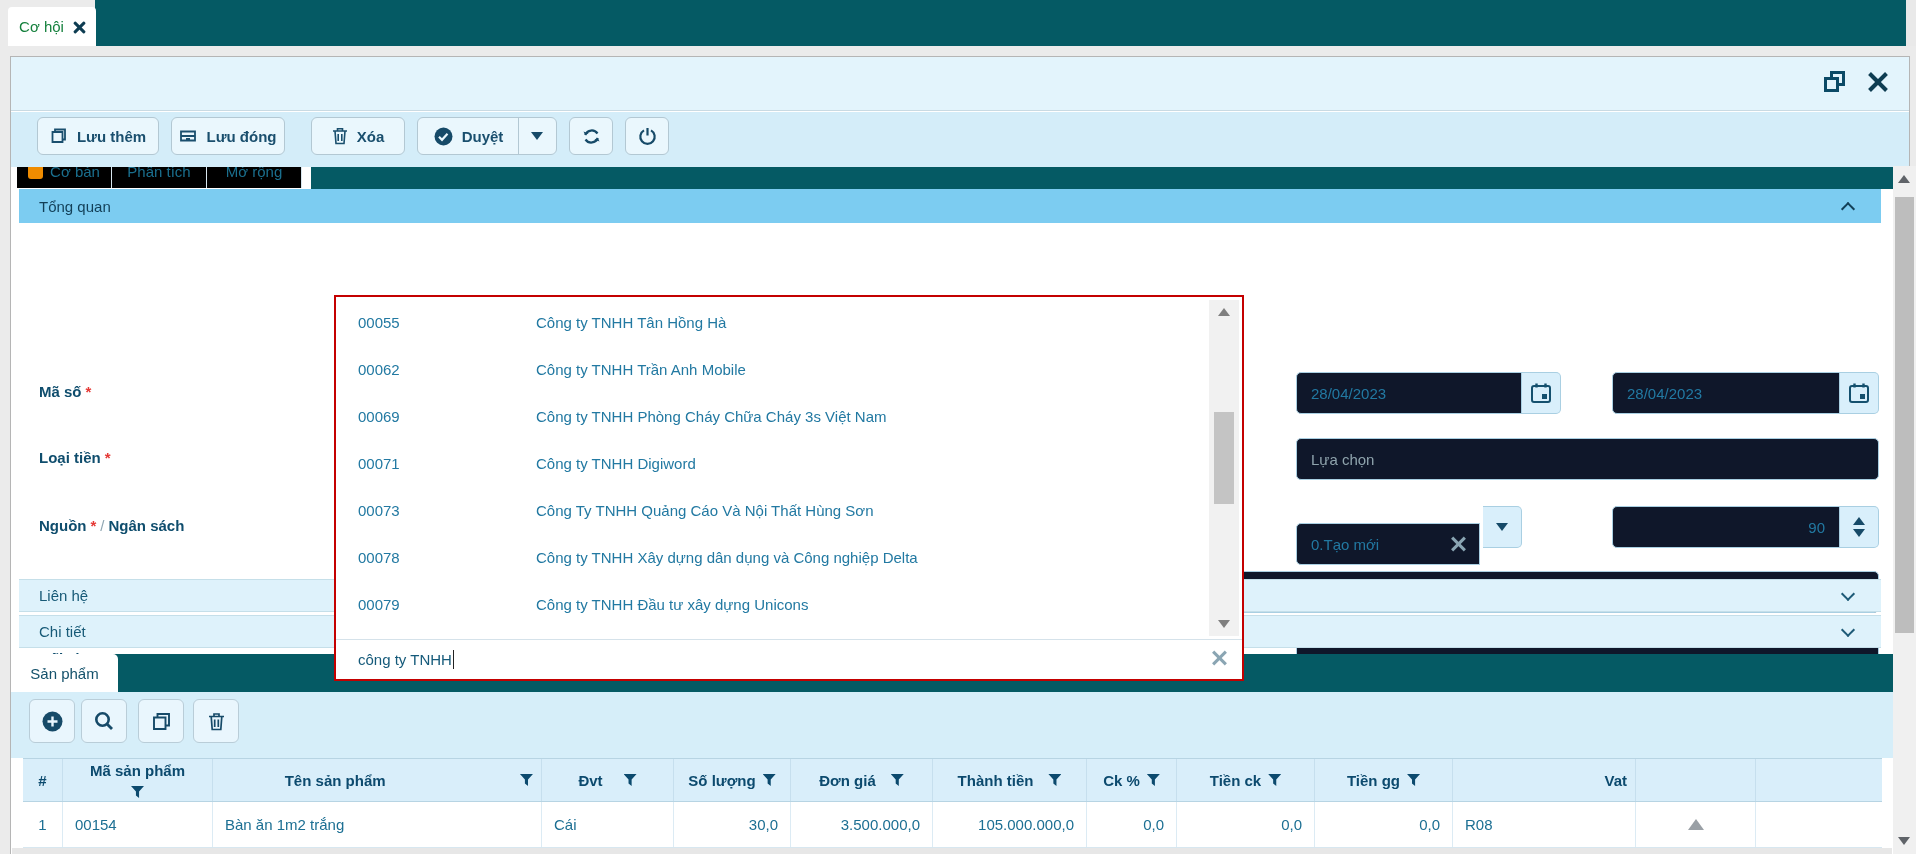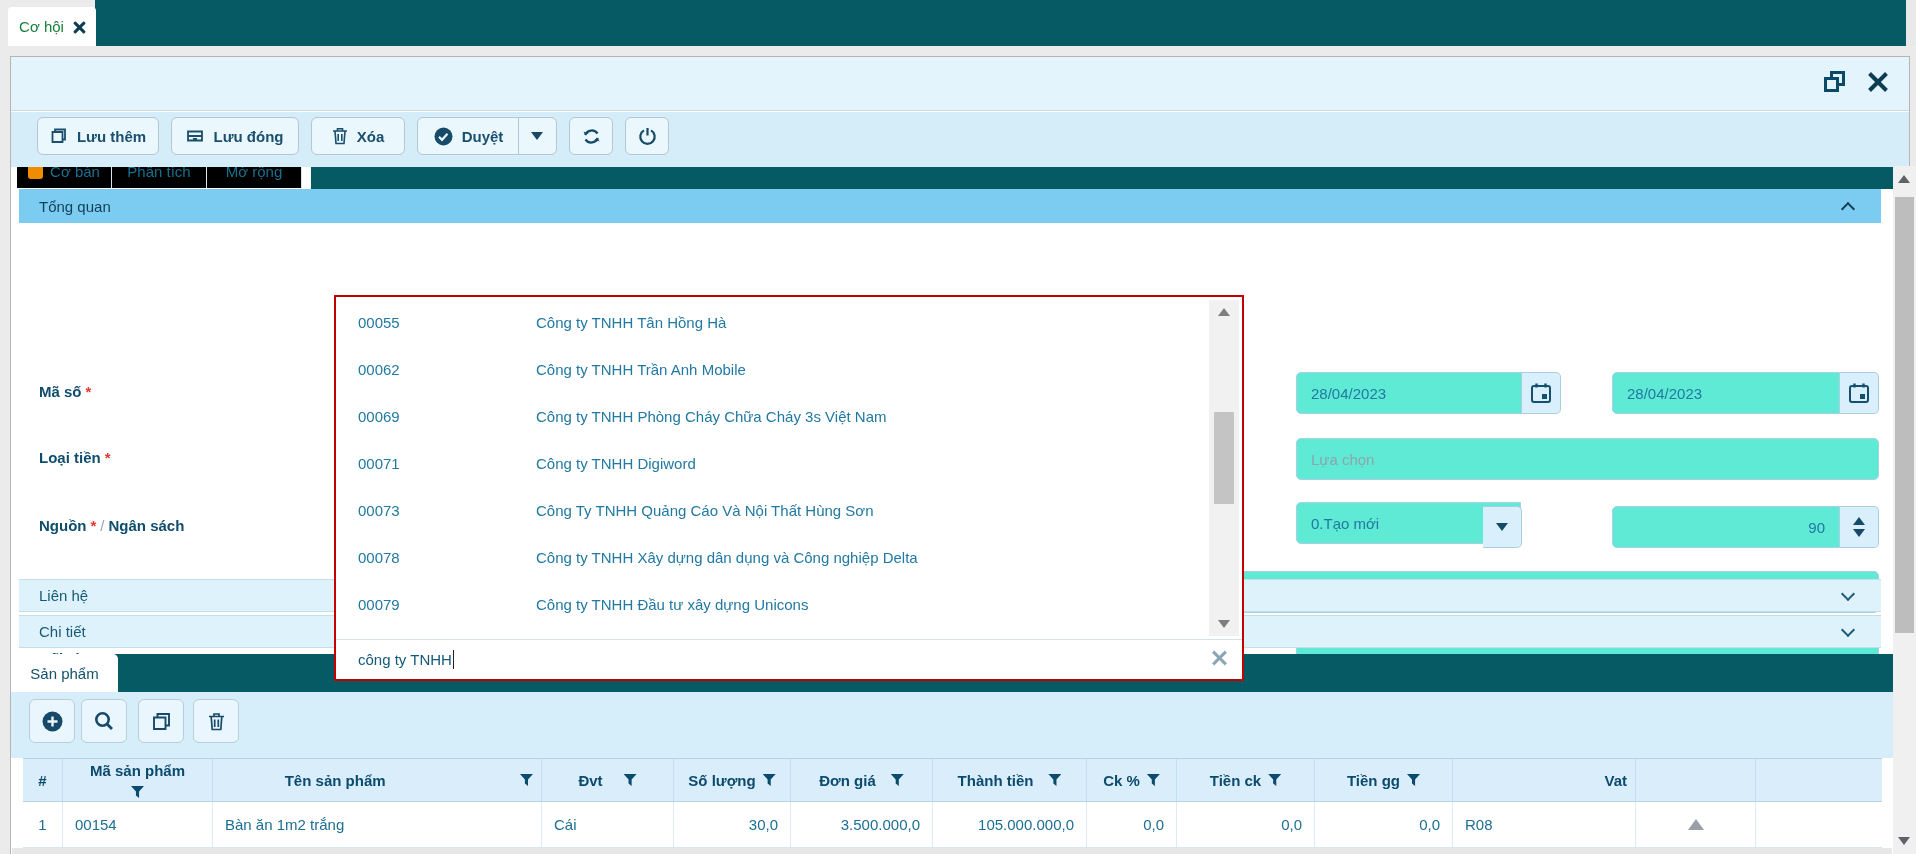--- a/index.html
+++ b/index.html
@@ -58,21 +58,21 @@
     display:flex; align-items:center; padding:0 20px; font-size:15px; color:#175a77; cursor:pointer; }
   .chev { width:10px; height:10px; border-right:2px solid #1d5a77; border-bottom:2px solid #1d5a77; }
   .chev.up { transform:rotate(-135deg); margin-top:6px; }
   .chev.down { transform:rotate(45deg); margin-top:-4px; }
   .bar-end { margin-left:auto; margin-right:8px; }
 
   .flabel { position:absolute; left:28px; font-size:15px; font-weight:bold; color:#0f4d6d; white-space:nowrap; }
   .req { color:#e53935; margin-left:4px; font-weight:bold; }
   .sep { color:#8fa6b2; font-weight:normal; margin:0 4px; }
 
-  .inp { position:absolute; height:42px; border:1px solid #a9cfe2; border-radius:5px; background:#5eead4;
+  .inp { position:absolute; height:42px; border:1px solid #a9cfe2; border-radius:5px; background:#0f172a;
     font-size:15px; color:#2279a2; padding:0 14px; display:flex; align-items:center; }
   input.inp { outline:none; }
   .addon { position:absolute; height:42px; width:39px; background:#d9effb; border:1px solid #a9cfe2;
     border-left:none; border-radius:0 5px 5px 0; display:flex; align-items:center; justify-content:center; cursor:pointer; }
   .grp-left { border-radius:5px 0 0 5px; }
   .gray-x { position:relative; width:14px; height:14px; }
   .gray-x:before,.gray-x:after { content:""; position:absolute; left:6px; top:-2px; width:3px; height:18px; background:#8aa5b3; }
   .gray-x:before { transform:rotate(45deg); } .gray-x:after { transform:rotate(-45deg); }
   .spin { display:flex; flex-direction:column; gap:4px; align-items:center; }
   .tri-up { width:0; height:0; border-left:6px solid transparent; border-right:6px solid transparent; border-bottom:8px solid #164a68; }
@@ -152,21 +152,21 @@
       <span class="win-ic close-w"></span>
     </div>
 
     <div class="m-toolbar">
       <div class="tbtn" style="left:26px; width:122px;">
         <svg width="18" height="18" viewBox="0 0 18 18">
             <path d="M5 5V2.5h10v10H12.5M2.5 5h10v10h-10z" fill="none" stroke="#1a4f6e" stroke-width="1.8"></path>
           </svg>
         <span>Lưu thêm</span>
       </div>
-      <div class="tbtn" style="left:160px; width:128px;border-radius:6px;">
+      <div class="tbtn" style="left:160px; width:114px;border-radius:6px;">
         <svg width="18" height="18" viewBox="0 0 18 18">
             <path d="M2 4.5h14v9H2zM2 9h14M7 12h4" fill="none" stroke="#1a4f6e" stroke-width="1.8"></path>
           </svg>
         <span>Lưu đóng</span>
       </div>
       <div class="tbtn" style="left:300px; width:94px;">
         <svg width="16" height="18" viewBox="0 0 16 18">
             <path d="M1 4h14M5.5 4V1.8h5V4M3 4l1 12.5h8L13 4M6.2 7v7M9.8 7v7" fill="none" stroke="#1a4f6e" stroke-width="1.6"></path>
           </svg>
         <span>Xóa</span>
@@ -245,21 +245,21 @@
       </div>
 
       <div class="flabel" style="top:260px;">
         <span>Loại tiền</span><span class="req">*</span>
       </div>
       <input class="inp" style="left: 1285px; top: 249px; width: 583px;" readonly="" placeholder="Lựa chọn">
 
       <div class="flabel" style="top:328px;">
         <span>Nguồn</span><span class="req">*</span><span class="sep">/</span><span>Ngân sách</span>
       </div>
-      <div class="inp grp-left" style="left:1285px; top:313px; width:225px;">
+      <div class="inp grp-left" style="left:1285px; top:334px; width:184px;">
         <span>0.Tạo mới</span>
         <span class="gray-x" style="margin-left:auto;"></span>
       </div>
       <div class="addon" style="left:1472px; top:317px;">
         <span class="caret-dn"></span>
       </div>
       <input class="inp grp-left" style="left: 1601px; top: 317px; width: 228px; text-align: right;" readonly="" value="90">
       <div class="addon" style="left:1829px; top:317px;">
         <span class="spin">
           <span class="tri-up"></span>

